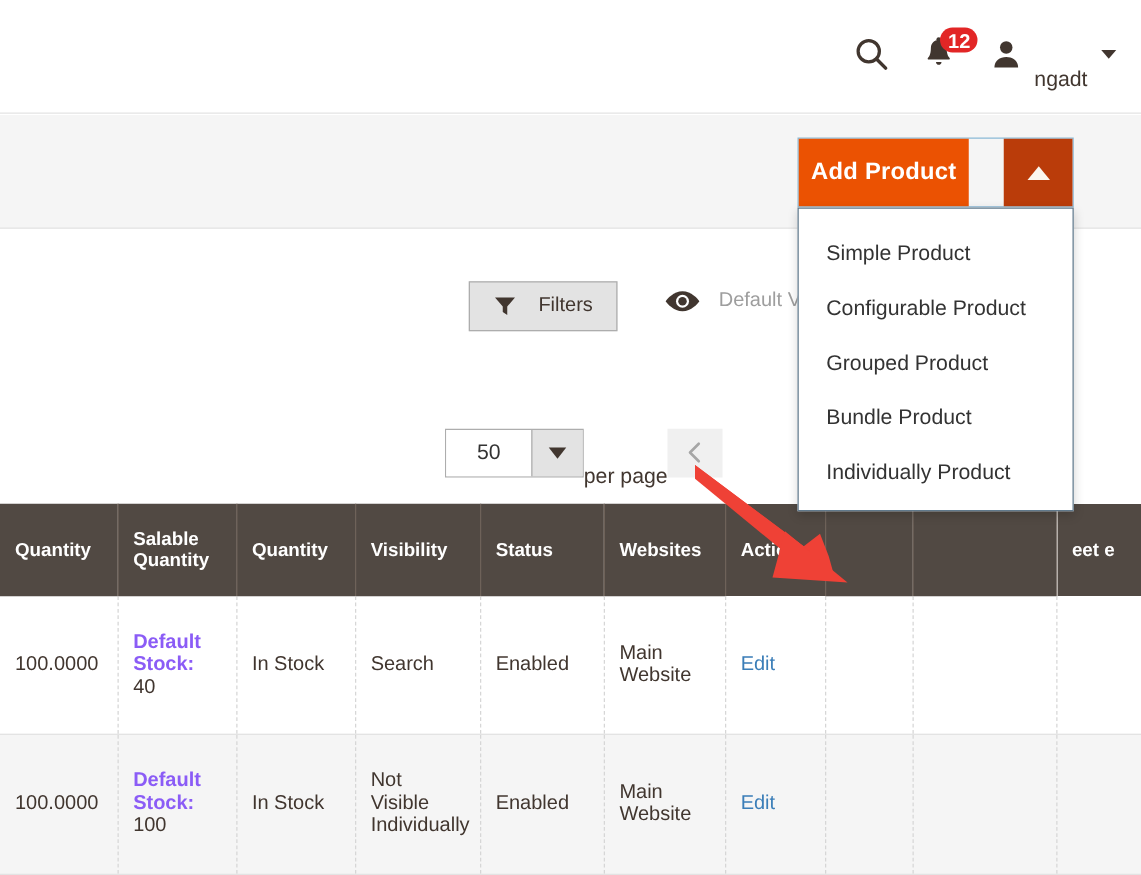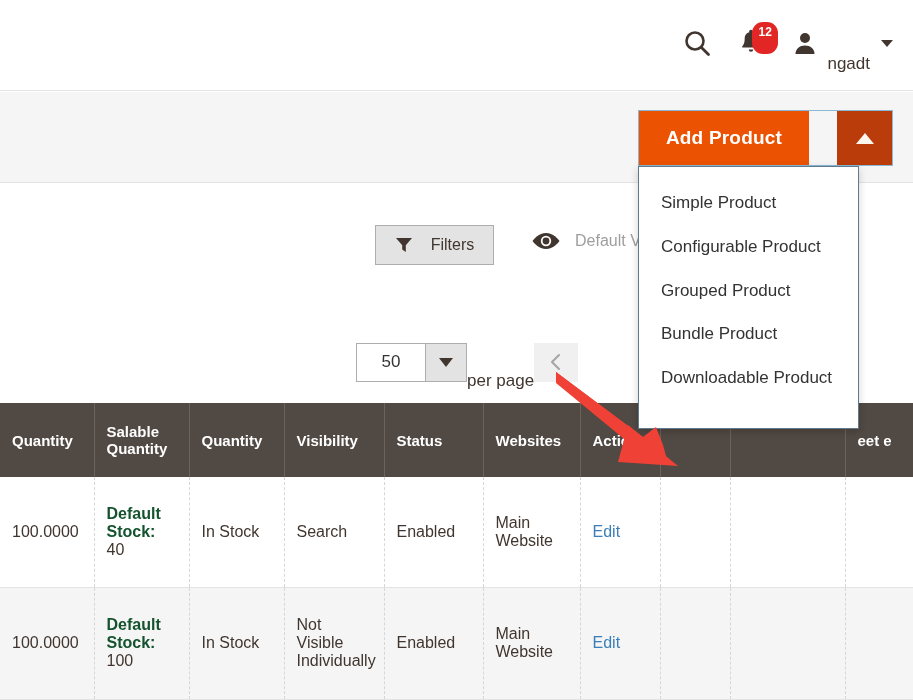--- a/index.html
+++ b/index.html
@@ -19,42 +19,42 @@
   .header-tools {
     position: absolute; right: 20px; top: 12px;
     display: flex; align-items: center; gap: 26px;
   }
   .icon-btn { display: flex; align-items: center; justify-content: center; cursor: pointer; position: relative; }
   .search-icon svg { display: block; }
   .notif-wrap { position: relative; padding-right: 2px; }
   .notif-badge {
     position: absolute; top: -7px; left: 14px;
     background: #e22626; color: #ffffff;
-    font-size: 12px; font-weight: bold; line-height: 1;
-    border-radius: 11px; padding: 4px 6px 16px 6px; min-width: 22px;
+    font-size: 16px; font-weight: bold; line-height: 1;
+    border-radius: 11px; padding: 4px 6px 0 6px; min-width: 22px;
     text-align: center; font-family: "Liberation Sans", sans-serif;
   }
   .user-wrap { display: flex; align-items: center; gap: 9px; cursor: pointer; }
   .user-name { font-size: 17px; color: #41362f; font-family: "Liberation Sans", sans-serif; margin-top: 42px; }
   .caret-down {
     width: 0; height: 0; border-left: 6px solid transparent;
     border-right: 6px solid transparent; border-top: 7px solid #41362f;
     margin-left: 2px;
   }
 
   
   .page-actions-band {
     position: absolute; left: 0; top: 92px; width: 913px; height: 91px;
     background: #f5f5f5; border-bottom: 1px solid #e3e3e3;
   }
 
   
   .add-product-wrap { position: absolute; left: 638px; top: 110px; z-index: 40; }
   .add-product-btn {
-    display: flex; height: 56px; width: 255px;
+    display: flex; height: 56px; width: 221px;
     border: 1px solid #8ab9d6; cursor: pointer; gap: 28px;
   }
   .add-product-main {
     flex: 1; background: #eb5202; color: #ffffff;
     display: flex; align-items: center; justify-content: center;
     font-size: 19px; font-weight: bold; letter-spacing: .2px;
     font-family: "Liberation Sans", sans-serif;
   }
   .add-product-toggle {
     width: 55px; background: #ba3c0a;
@@ -63,21 +63,21 @@
   .caret-up {
     width: 0; height: 0; border-left: 9px solid transparent;
     border-right: 9px solid transparent; border-bottom: 11px solid #fbf7ef;
   }
 
   
   .add-product-menu {
     position: absolute; left: 0; top: 56px; width: 221px;
     background: #ffffff; border: 1px solid #60798c;
     box-shadow: 0 3px 8px rgba(0,0,0,.18);
-    padding: 14px 0 28px 0;
+    padding: 14px 0 8px 0;
   }
   .menu-item {
     padding: 10px 22px; font-size: 17px; color: #333333;
     line-height: 1.4; cursor: pointer;
     font-family: "Liberation Sans", sans-serif;
   }
   .filters-btn {
     position: absolute; left: 375px; top: 225px;
     width: 119px; height: 40px; background: #e3e3e3;
     border: 1px solid #adadad; display: flex;
@@ -123,21 +123,21 @@
   }
   .grid thead th:last-child { border-right: none; }
   .grid tbody td {
     font-size: 16px; color: #41362f; padding: 18px 12px;
     vertical-align: middle; border-right: 1px dashed #d6d6d6;
     background: transparent; font-family: "Liberation Sans", sans-serif;
   }
   .grid tbody tr { border-bottom: 1px solid #e3e3e3; }
   .grid tbody tr.alt td { background: #f5f5f5; }
   .grid tbody tr.alt { background: #f5f5f5; }
-  .cell-strong { font-weight: bold; color: #14532d; }
+  .cell-strong { font-weight: bold; color: #8b5cf6; }
   .cell-link { color: #3b7eb8; cursor: pointer; }
   .clipped { overflow: hidden; white-space: nowrap; }
 
   
   .annot-arrow { position: absolute; left: 0; top: 0; width: 913px; height: 700px; pointer-events: none; z-index: 60; }
 </style>
 </head>
 <body>
 
 <div id="root">
@@ -278,21 +278,21 @@
       <div class="add-product-toggle">
         <span class="caret-up"></span>
       </div>
     </div>
 
     <div class="add-product-menu">
       <div class="menu-item">Simple Product</div>
       <div class="menu-item">Configurable Product</div>
       <div class="menu-item">Grouped Product</div>
       <div class="menu-item">Bundle Product</div>
-      <div class="menu-item">Downloadable Product</div>
+      <div class="menu-item">Individually Product</div>
     </div>
   </div>
 
   <svg class="annot-arrow" viewBox="0 0 913 700">
     <g>
       <path d="M556 372 L643 437 L656 427 L663 445 L668 463 L648 459 L631 454 L643 446 L556 381 Z" fill="#ef4136"></path>
       <path d="M556 372 L648 441 L640 452 L556 383 Z" fill="#ef4136"></path>
       <polygon points="628,425 678,466 618,462" fill="#ef4136"></polygon>
     </g>
   </svg>

